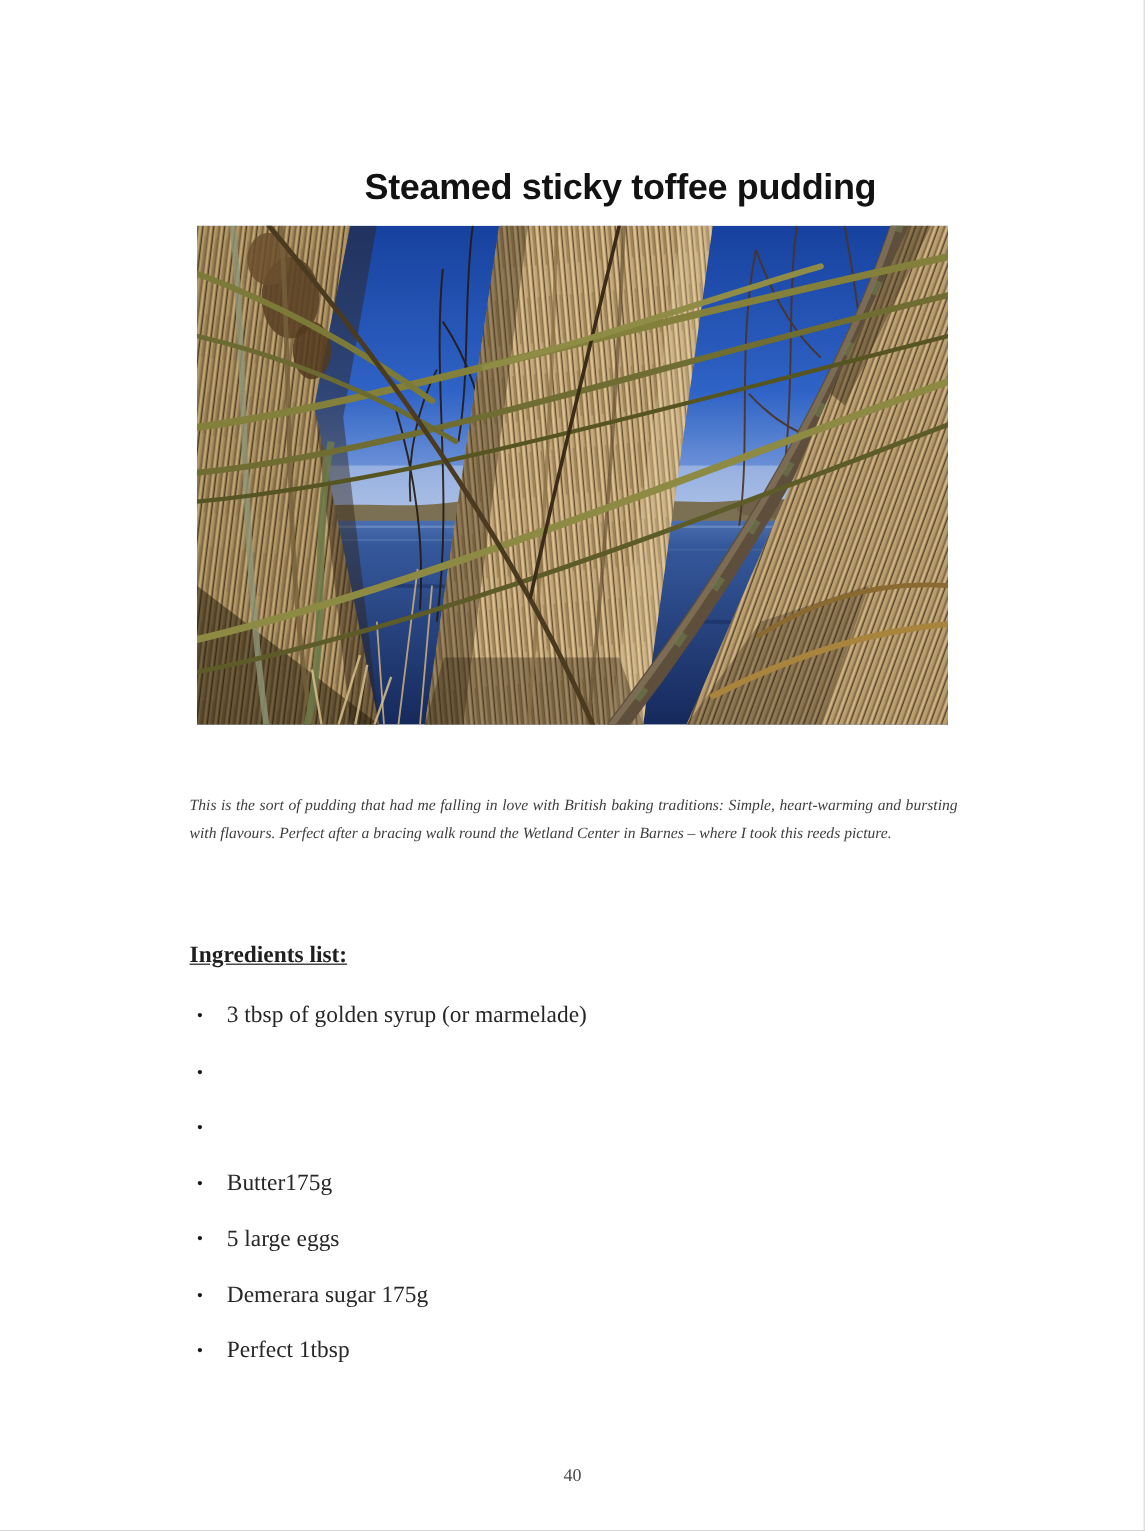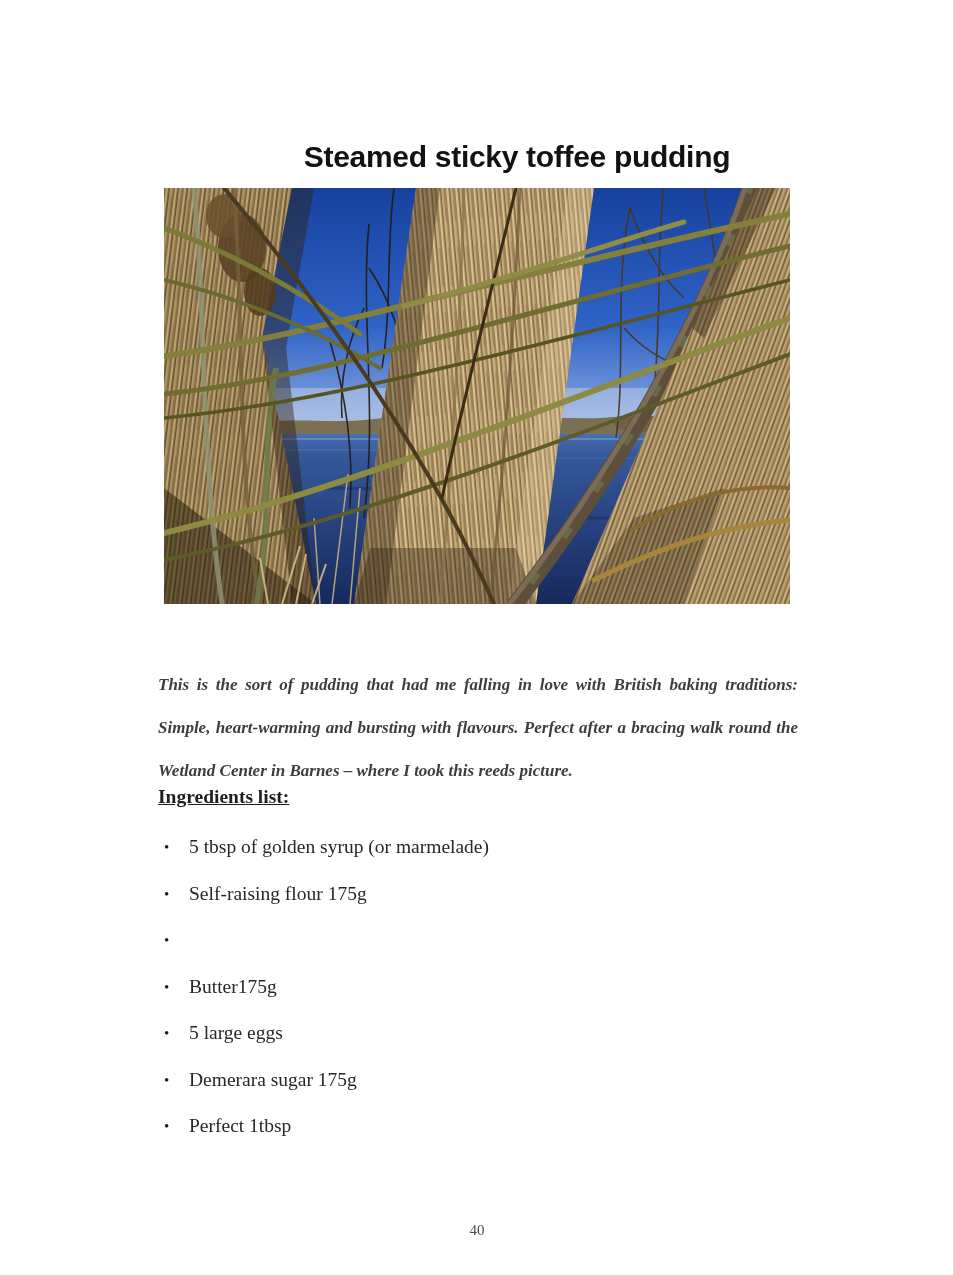--- a/index.html
+++ b/index.html
@@ -12,23 +12,22 @@
     position:absolute;top:120px;left:0;width:954px;text-align:center;
     font-family:"Liberation Sans", sans-serif;font-weight:700;font-size:30px;
     color:#121212;letter-spacing:-0.3px;margin-left:40px;
   }
   .photo-wrap{
     position:absolute;left:164px;top:188px;width:626px;height:416px;overflow:hidden;
   }
   .photo-wrap svg{display:block;width:626px;height:416px;}
   .intro{
     position:absolute;left:158px;top:646px;width:640px;
-    font-style:italic;font-size:17px;line-height:43px;text-align:justify;
+    font-style:italic;font-size:13px;line-height:23px;text-align:justify;
     color:#3d3d3d;
-    font-weight:bold;
   }
   .ing-heading{
     position:absolute;left:158px;top:786px;
     font-weight:700;font-size:19.5px;color:#1f1f1f;text-decoration:underline;
   }
   .ing-list{
     position:absolute;left:158px;top:832px;width:660px;
   }
   .ing-item{
     display:flex;align-items:flex-start;margin-bottom:16.5px;
@@ -174,25 +173,24 @@
   </svg>
 </div>
 
 <p class="intro">This is the sort of pudding that had me falling in love with British baking traditions: Simple, heart-warming and bursting with flavours. Perfect after a bracing walk round the Wetland Center in Barnes – where I took this reeds picture.</p>
 
 <div class="ing-heading">Ingredients list:</div>
 
 <div class="ing-list">
   <div class="ing-item">
     <span class="bullet">•</span>
-    <span>5 tbsp of golden syrup (or marmelade)</span>
-  </div>
-  <div class="ing-item">
-    <span class="bullet">•</span>
-    <span>Self-raising flour 175g</span>
+    <span>3 tbsp of golden syrup (or marmelade)</span>
+  </div>
+  <div class="ing-item">
+    <span class="bullet">•</span>
   </div>
   <div class="ing-item">
     <span class="bullet">•</span>
   </div>
   <div class="ing-item">
     <span class="bullet">•</span>
     <span>Butter175g</span>
   </div>
   <div class="ing-item">
     <span class="bullet">•</span>

